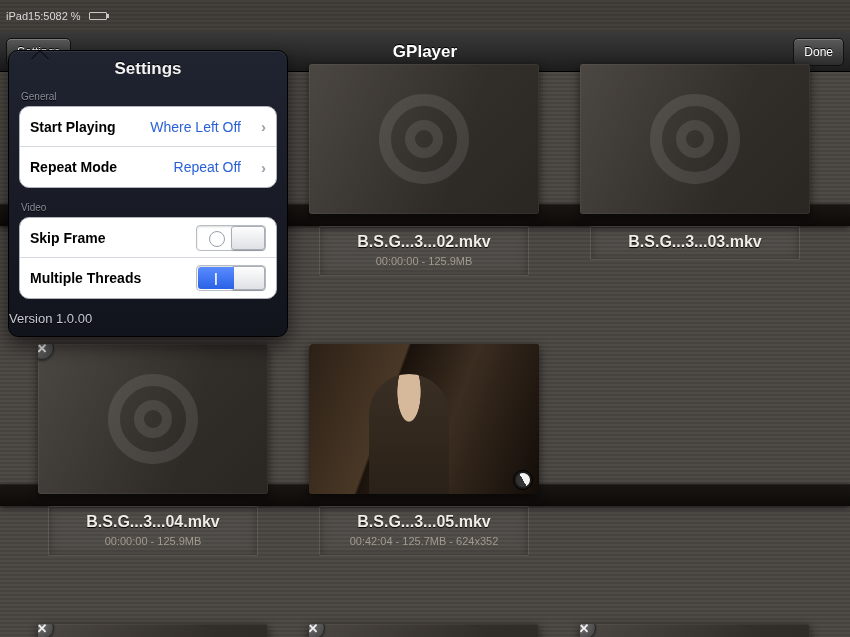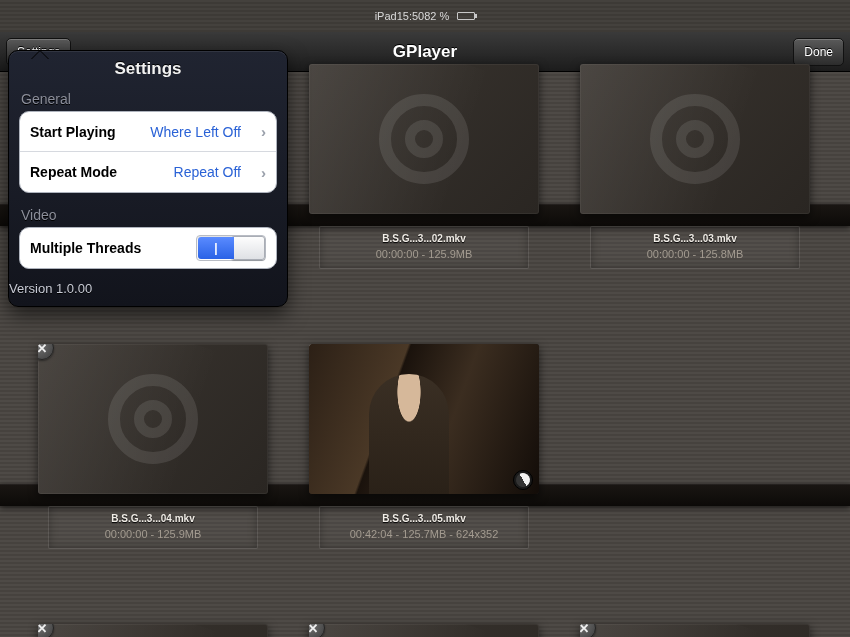--- a/index.html
+++ b/index.html
@@ -11,21 +11,21 @@
       #46423e 2px, #46423e 4px
     );
     position: relative;
     color: #fff;
   }
 
   
   .status-bar {
     height: 16px;
     display: flex;
-    justify-content: center;
+    justify-content: flex-start;
     align-items: center;
     padding: 16px 6px;
     font-size: 11px;
     color: #d9d9d9;
     background: rgba(0,0,0,.12);
   }
   .status-right { display: flex; align-items: center; gap: 8px; }
   .battery {
     width: 18px; height: 8px;
     border: 1px solid #c8c8c8;
@@ -155,21 +155,21 @@
 
   .label-plate {
     position:absolute; top:162px; left:18px; right:18px;
     background: rgba(255,255,255,.03);
     border:1px solid rgba(255,255,255,.07);
     border-radius:2px;
     padding:6px 4px 8px 4px;
     text-align:center;
     box-shadow: inset 0 0 10px rgba(0,0,0,.3);
   }
-  .label-plate .fname { font-size:10px; font-weight:600; color:#f0ece6; text-shadow:0 1px 1px #000; }
+  .label-plate .fname { font-size:16px; font-weight:600; color:#f0ece6; text-shadow:0 1px 1px #000; }
   .label-plate .meta  { font-size:11px; color:#a39b90; margin-top:4px; }
 
   
   .popover {
     position:absolute; top:50px; left:8px;
     width:280px;
     background: linear-gradient(#202431,#12141c);
     border:1px solid #000;
     border-radius:10px;
     box-shadow: 0 8px 20px rgba(0,0,0,.6), inset 0 1px 0 rgba(255,255,255,.08);
@@ -179,21 +179,21 @@
     content:''; position:absolute; top:-9px; left:22px;
     border:9px solid transparent; border-bottom-color:#202431;
     filter: drop-shadow(0 -1px 0 #000);
   }
   .pop-title {
     text-align:center; padding:8px 0 6px 0;
     font-size:17px; font-weight:600; color:#f2f2f2;
     text-shadow:0 -1px 0 #000;
   }
   .section-label {
-    font-size:14px; color:#8b8e9a; padding:6px 12px 2px 12px;
+    font-size:10px; color:#8b8e9a; padding:6px 12px 2px 12px;
     text-shadow:0 1px 0 #000;
   }
   .group {
     margin:2px 10px 8px 10px;
     background:#fff; border-radius:10px;
     border:1px solid #aeb3bd;
     overflow:hidden;
   }
   .cell {
     display:flex; align-items:center; justify-content:space-between;
@@ -287,21 +287,20 @@
           <div class="meta">00:00:00 - 125.9MB</div>
         </div>
       </div>
       <div class="item">
         <div class="thumb placeholder">
           <div class="swirl"></div>
           <div class="gloss"></div>
         </div>
         <div class="label-plate">
           <div class="fname">B.S.G...3...03.mkv</div>
-          <div class="meta">00:00:00 - 125.8MB</div>
         </div>
       </div>
     </div>
   </div>
 
   <div class="shelf-row">
     <div class="shelf-bar"></div>
     <div class="shelf-items">
       <div class="item">
         <div class="thumb placeholder">
@@ -385,20 +384,26 @@
       <span class="value">
         <span>Repeat Off</span>
         <span class="chev">›</span>
       </span>
     </div>
   </div>
 
   <div class="section-label">Video</div>
   <div class="group">
     <div class="cell">
+      <span class="label">Skip Frame</span>
+      <span class="toggle off">
+        <span class="knob"></span>
+      </span>
+    </div>
+    <div class="cell">
       <span class="label">Multiple Threads</span>
       <span class="toggle on">
         <span class="track-on">|</span>
         <span class="knob"></span>
       </span>
     </div>
   </div>
 
   <div class="version">Version 1.0.00</div>
 </div>

